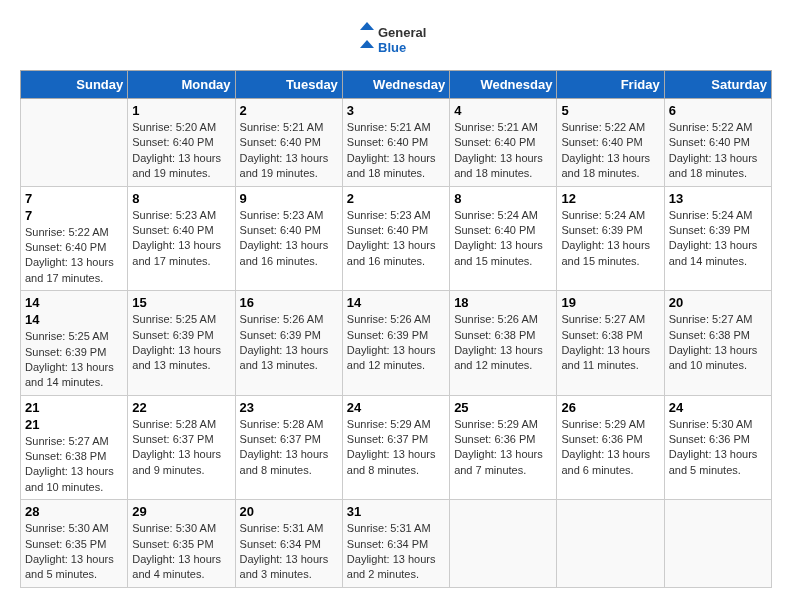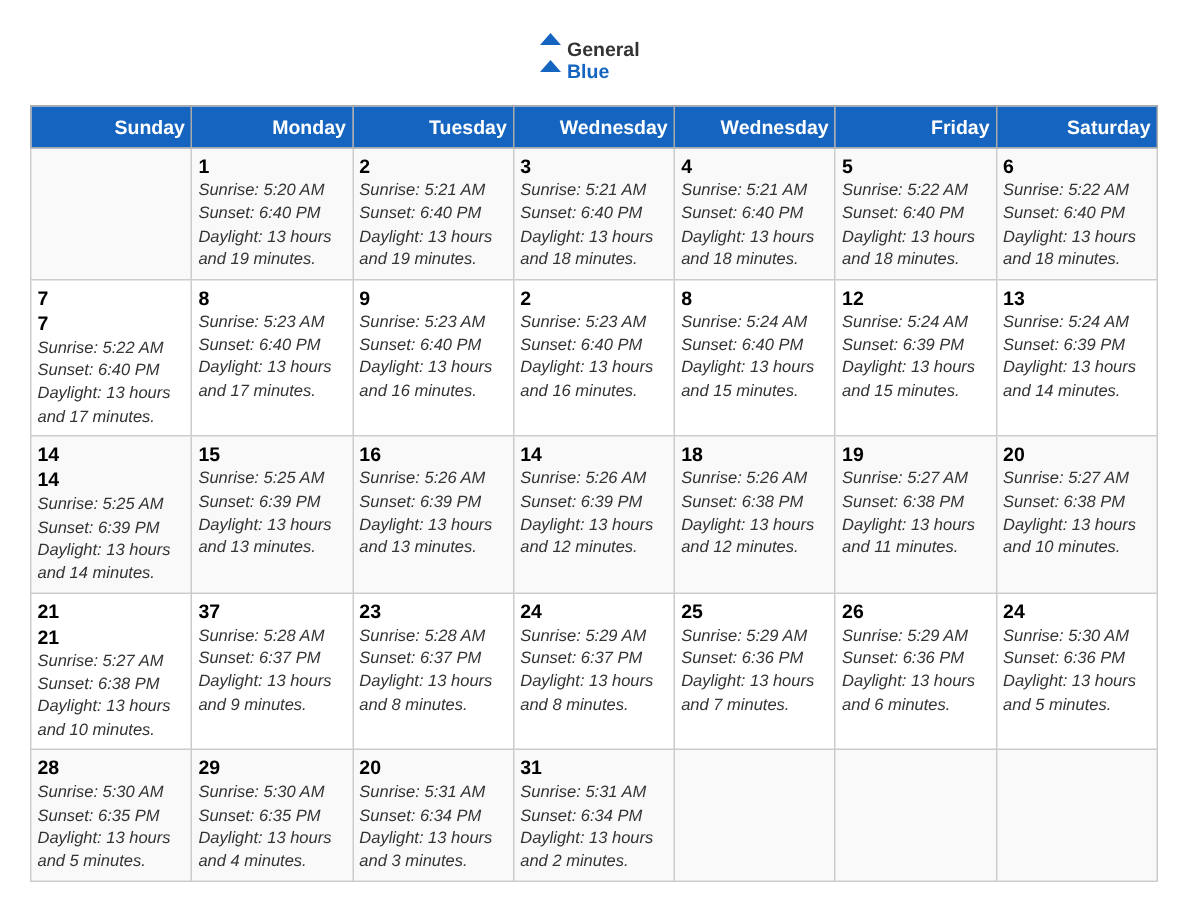--- a/index.html
+++ b/index.html
@@ -59,21 +59,20 @@
     }
     .day-num {
       font-weight: bold;
       font-size: 13px;
       display: block;
       margin-bottom: 2px;
     }
     .day-info {
       color: #333;
       line-height: 1.4;
-      font-style: italic;
     }
     td.empty {
       background: #f0f0f0;
     }
   </style>
 </head>
 <body>
 
 <div class="header">
   <div class="logo">
@@ -255,21 +254,21 @@
       <tr>
         <td>
           <span class="day-num">21</span>
           <span class="day-num">21</span>
           <div class="day-info" style="white-space: pre-line;">Sunrise: 5:27 AM
 Sunset: 6:38 PM
 Daylight: 13 hours
 and 10 minutes.</div>
         </td>
         <td>
-          <span class="day-num">37</span>
+          <span class="day-num">22</span>
           <div class="day-info" style="white-space: pre-line;">Sunrise: 5:28 AM
 Sunset: 6:37 PM
 Daylight: 13 hours
 and 9 minutes.</div>
         </td>
         <td>
           <span class="day-num">23</span>
           <div class="day-info" style="white-space: pre-line;">Sunrise: 5:28 AM
 Sunset: 6:37 PM
 Daylight: 13 hours

